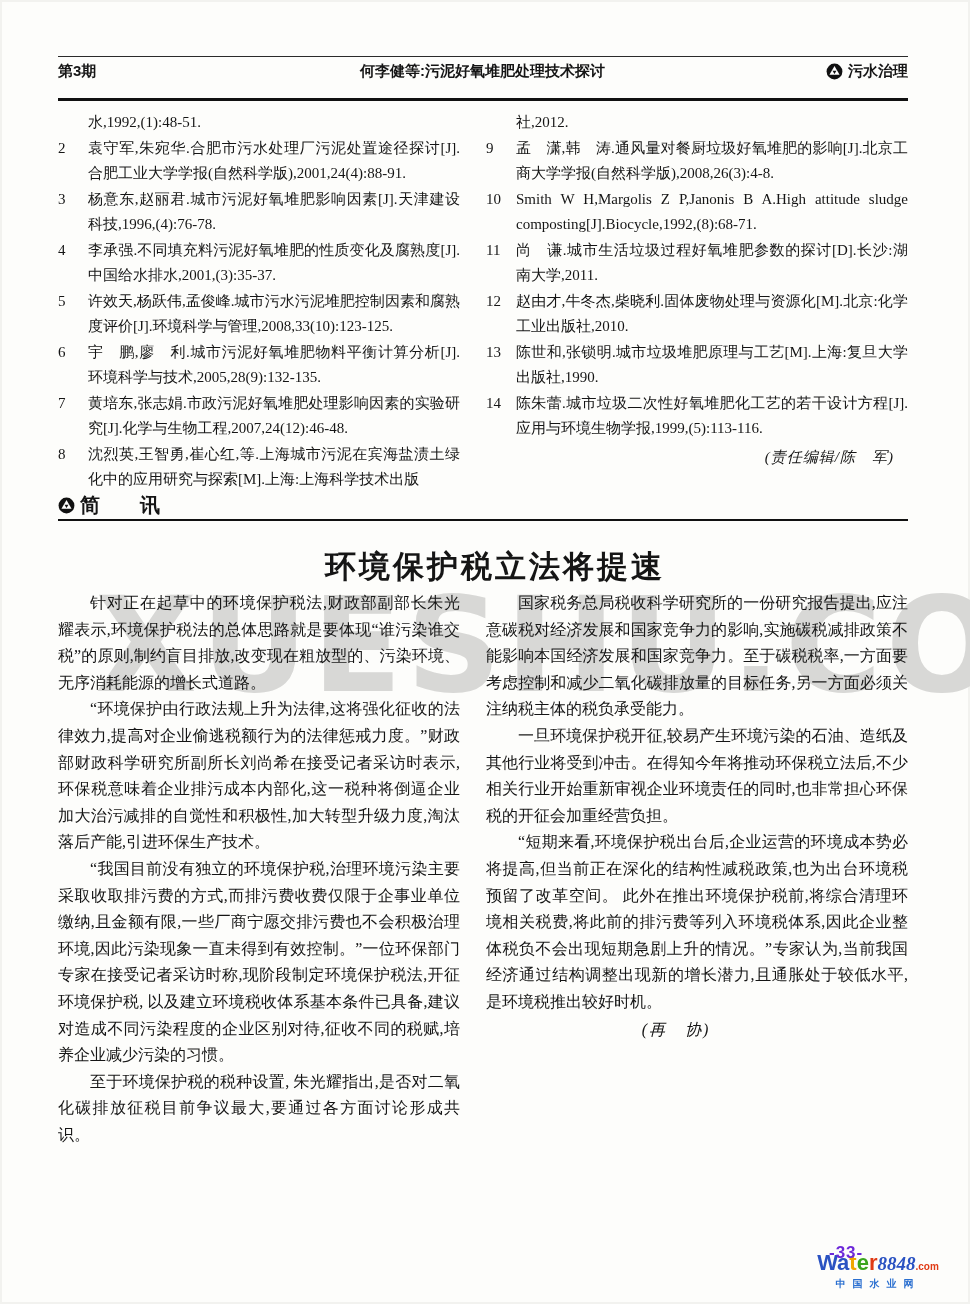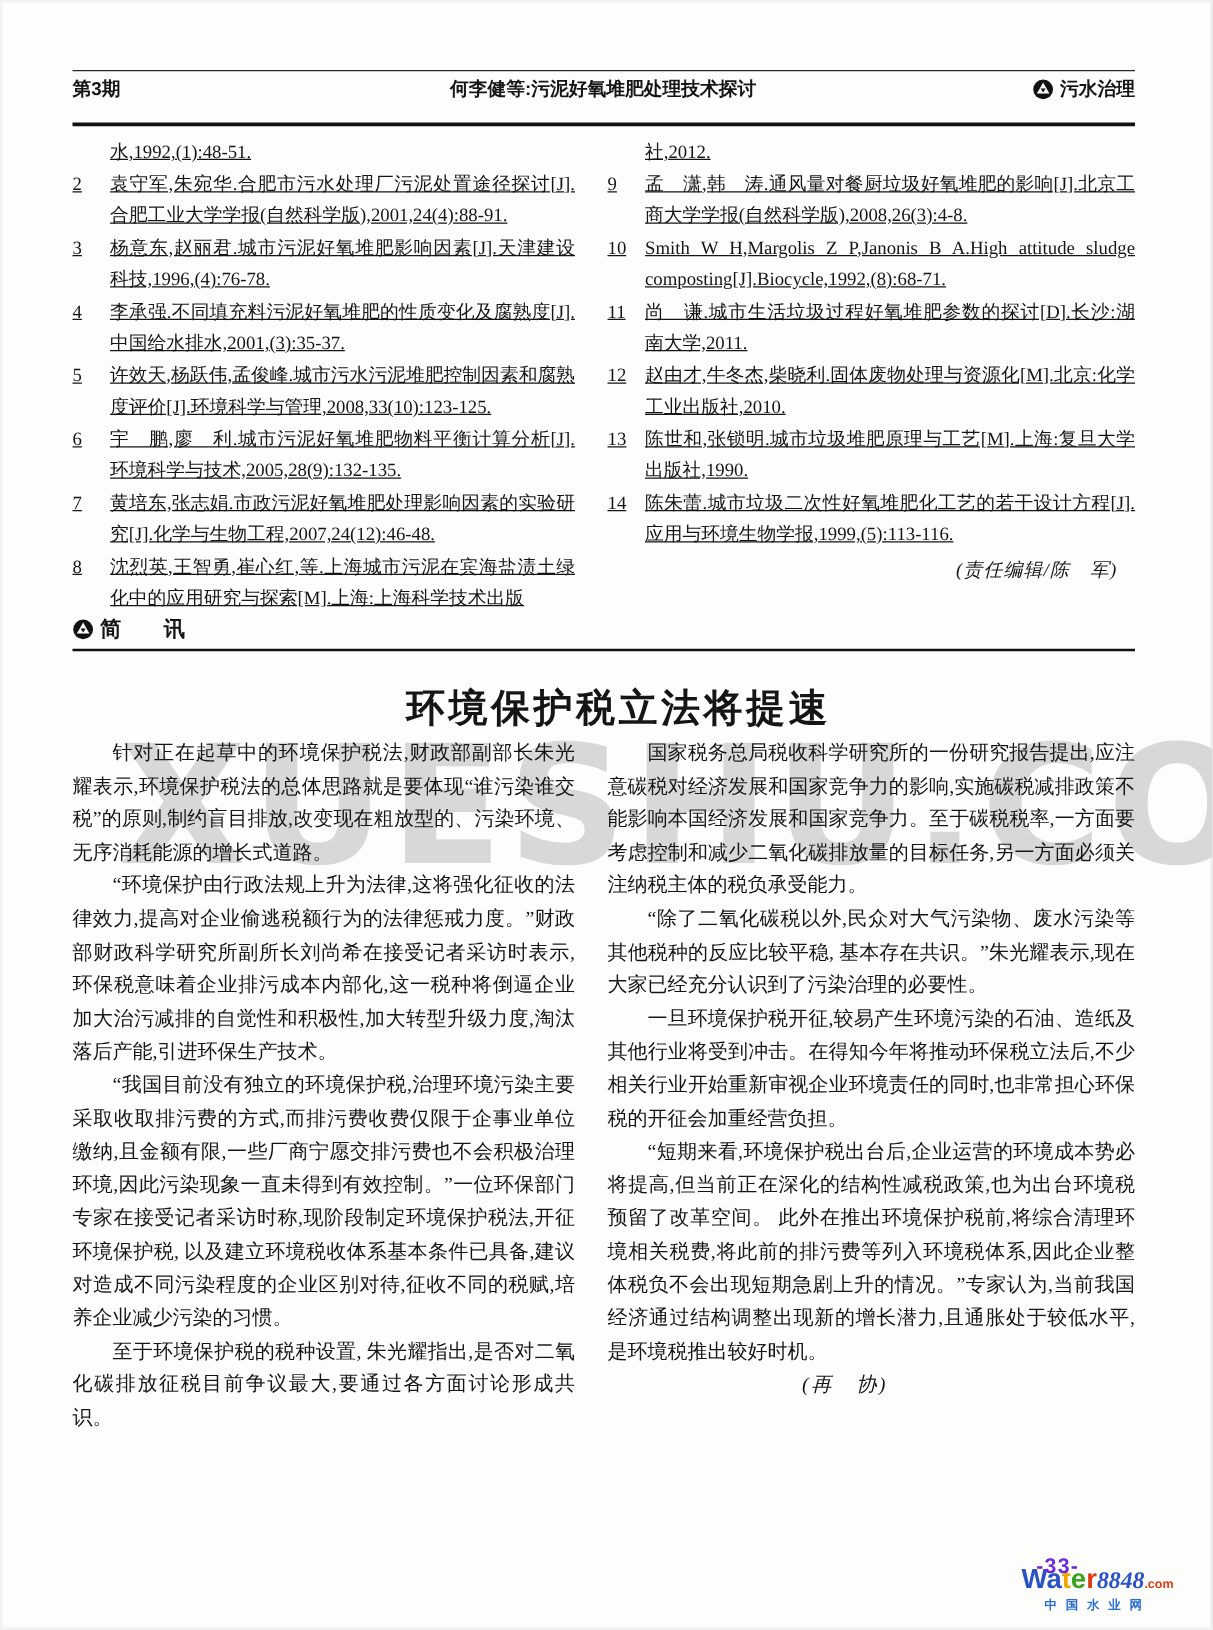--- a/index.html
+++ b/index.html
@@ -33,33 +33,33 @@
   }
   .header .center{position:absolute;left:0;right:1px;text-align:center;}
   .header .right{display:flex;align-items:center;gap:5px;}
   .recycle{width:17px;height:17px;display:inline-block;vertical-align:-3px;}
   
   .refs{
     position:absolute;left:58px;top:110px;width:850px;
     display:grid;grid-template-columns:402px 1fr;column-gap:26px;
     font-size:15px;line-height:25.5px;
   }
-  .ref-col{margin:0;padding:0;list-style:none;text-decoration:underline;}
+  .ref-col{margin:0;padding:0;list-style:none;}
   .ref-item{display:flex;text-align:justify;}
   .ref-item .num{flex:0 0 30px;}
   .ref-item .txt{flex:1;}
   .editor-note{
     text-align:right;font-style:italic;font-size:15px;
     padding-right:14px;margin-top:3px;letter-spacing:1px;
   }
   
   .brief-head{
     position:absolute;left:58px;top:492px;width:850px;
     font-family:"Liberation Sans","DejaVu Sans",sans-serif;
-    font-weight:bold;font-size:17px;
+    font-weight:bold;font-size:20px;
     display:flex;align-items:center;gap:5px;
   }
   .brief-rule{position:absolute;left:58px;top:519px;width:850px;height:2px;background:#111;}
   .article-title{
     position:absolute;left:58px;top:534px;width:850px;
     text-align:center;font-size:31px;font-weight:600;letter-spacing:3px;
   }
   
   .body-cols{
     position:absolute;left:58px;top:590px;width:850px;
@@ -200,21 +200,20 @@
     <div class="body-cols">
       <div id="body-left">
           <p>针对正在起草中的环境保护税法,财政部副部长朱光耀表示,环境保护税法的总体思路就是要体现“谁污染谁交税”的原则,制约盲目排放,改变现在粗放型的、污染环境、无序消耗能源的增长式道路。</p>
           <p>“环境保护由行政法规上升为法律,这将强化征收的法律效力,提高对企业偷逃税额行为的法律惩戒力度。”财政部财政科学研究所副所长刘尚希在接受记者采访时表示,环保税意味着企业排污成本内部化,这一税种将倒逼企业加大治污减排的自觉性和积极性,加大转型升级力度,淘汰落后产能,引进环保生产技术。</p>
           <p>“我国目前没有独立的环境保护税,治理环境污染主要采取收取排污费的方式,而排污费收费仅限于企事业单位缴纳,且金额有限,一些厂商宁愿交排污费也不会积极治理环境,因此污染现象一直未得到有效控制。”一位环保部门专家在接受记者采访时称,现阶段制定环境保护税法,开征环境保护税, 以及建立环境税收体系基本条件已具备,建议对造成不同污染程度的企业区别对待,征收不同的税赋,培养企业减少污染的习惯。</p>
           <p>至于环境保护税的税种设置, 朱光耀指出,是否对二氧化碳排放征税目前争议最大,要通过各方面讨论形成共识。</p>
         </div>
       <div>
         <div id="body-right">
             <p>国家税务总局税收科学研究所的一份研究报告提出,应注意碳税对经济发展和国家竞争力的影响,实施碳税减排政策不能影响本国经济发展和国家竞争力。至于碳税税率,一方面要考虑控制和减少二氧化碳排放量的目标任务,另一方面必须关注纳税主体的税负承受能力。</p>
-            <p>“除了二氧化碳税以外,民众对大气污染物、废水污染等其他税种的反应比较平稳, 基本存在共识。”朱光耀表示,现在大家已经充分认识到了污染治理的必要性。</p>
             <p>一旦环境保护税开征,较易产生环境污染的石油、造纸及其他行业将受到冲击。在得知今年将推动环保税立法后,不少相关行业开始重新审视企业环境责任的同时,也非常担心环保税的开征会加重经营负担。</p>
             <p>“短期来看,环境保护税出台后,企业运营的环境成本势必将提高,但当前正在深化的结构性减税政策,也为出台环境税预留了改革空间。 此外在推出环境保护税前,将综合清理环境相关税费,将此前的排污费等列入环境税体系,因此企业整体税负不会出现短期急剧上升的情况。”专家认为,当前我国经济通过结构调整出现新的增长潜力,且通胀处于较低水平,是环境税推出较好时机。</p>
           </div>
         <div class="signoff">(再　协)</div>
       </div>
     </div>
 
     <div class="footer">
       <div class="page-num">-33-</div>
       <div class="logo-line">

